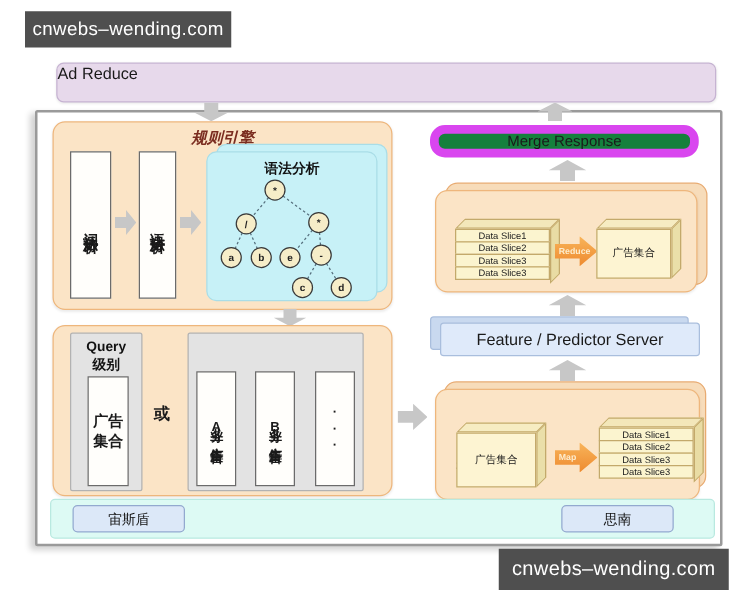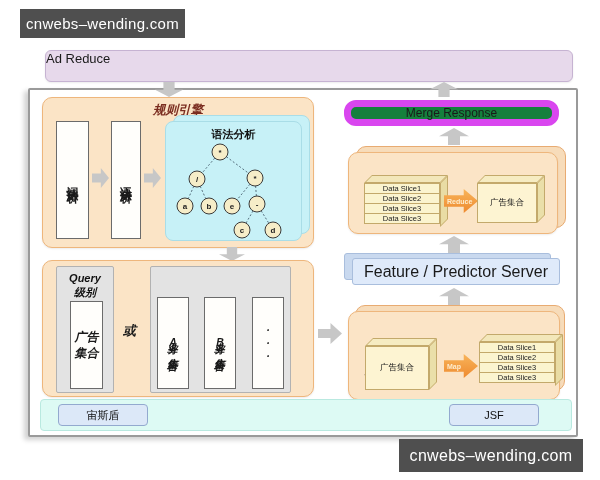--- a/index.html
+++ b/index.html
@@ -49,21 +49,21 @@
   .graybox { background:#e3e3e3; border:1px solid #b2b2b2; border-radius:2px; }
   .grp-title { font-size:11px; font-weight:600; text-align:center; line-height:1.25; color:#111; }
   .vbox { background:#fffefb; border:1px solid #6b6b6b; display:flex; align-items:center;
           justify-content:center; writing-mode:vertical-rl; text-orientation:upright;
           font-size:10.5px; font-weight:bold; letter-spacing:1px; }
 
   
   .bar-cyan { background:#15803d; border:7px solid #d946ef; border-radius:12px;
       display:flex; align-items:center; justify-content:center; font-size:12px; }
   .bar-blue-front { background:#dfeafa; border:1px solid #a9bedd; border-radius:3px;
-      display:flex; align-items:center; justify-content:center; font-size:16px; }
+      display:flex; align-items:center; justify-content:center; font-size:13px; }
   .bar-blue-back  { background:#c9d9ef; border:1px solid #a9bedd; border-radius:3px; }
 
   
   .stk-top  { position:absolute; left:0; top:0; height:8px; background:#f3e7ba;
               border:1px solid #c3a96b; transform:skewX(-45deg); transform-origin:0 100%; }
   .stk-side { position:absolute; top:8px; width:8px; background:#e9dca4;
               border:1px solid #c3a96b; transform:skewY(-45deg); transform-origin:0 0; }
   .stk-rows { position:absolute; left:0; top:8px; }
   .slice-row { height:11px; margin-top:-1px; background:#fbf4cf; border:1px solid #c3a96b;
                display:flex; align-items:center; justify-content:center;
@@ -155,21 +155,21 @@
           <circle cx="76" cy="108" r="8" fill="#f6edc8" stroke="#3a3a3a" stroke-width="1"></circle>
           <text x="76" y="111" text-anchor="middle" font-size="8" font-weight="bold" fill="#222">c</text>
           <circle cx="107" cy="108" r="8" fill="#f6edc8" stroke="#3a3a3a" stroke-width="1"></circle>
           <text x="107" y="111" text-anchor="middle" font-size="8" font-weight="bold" fill="#222">d</text>
         </svg>
     </div>
   </div>
 
   <div class="abs ga ga-down" style="left:189px; top:157px; width:26px; height:14px;"></div>
 
-  <div class="abs opanel" style="left:12px; top:170px; width:272px; height:137px;font-style:italic;">
+  <div class="abs opanel" style="left:12px; top:170px; width:272px; height:137px;">
 
     <div class="abs graybox" style="left:13px; top:5px; width:58px; height:127px;">
       <div class="abs grp-title" style="top:5px; width:100%;">
         <span>Query</span><br>
         <span>级别</span>
       </div>
       <div class="abs qwhite" style="left:13px; top:34px; width:33px; height:88px;">
         <span style="width:26px; word-break:break-all;">广告集合</span>
       </div>
     </div>
@@ -251,17 +251,17 @@
             <div class="slice-row">Data Slice2</div>
             <div class="slice-row">Data Slice3</div>
             <div class="slice-row">Data Slice3</div>
           </div>
       </div>
     </div>
   </div>
 
   <div class="abs infra-bar" style="left:10px; top:309px; width:532px; height:32px;">
       <div class="infra-btn">宙斯盾</div>
-      <div class="infra-btn">JSF</div>
+      <div class="infra-btn">思南</div>
     </div>
 </div>
 
 <div class="abs wm" style="left:399px; top:439px; width:184px; height:33px; font-size:16px;">cnwebs–wending.com</div>
 
 </body></html>

